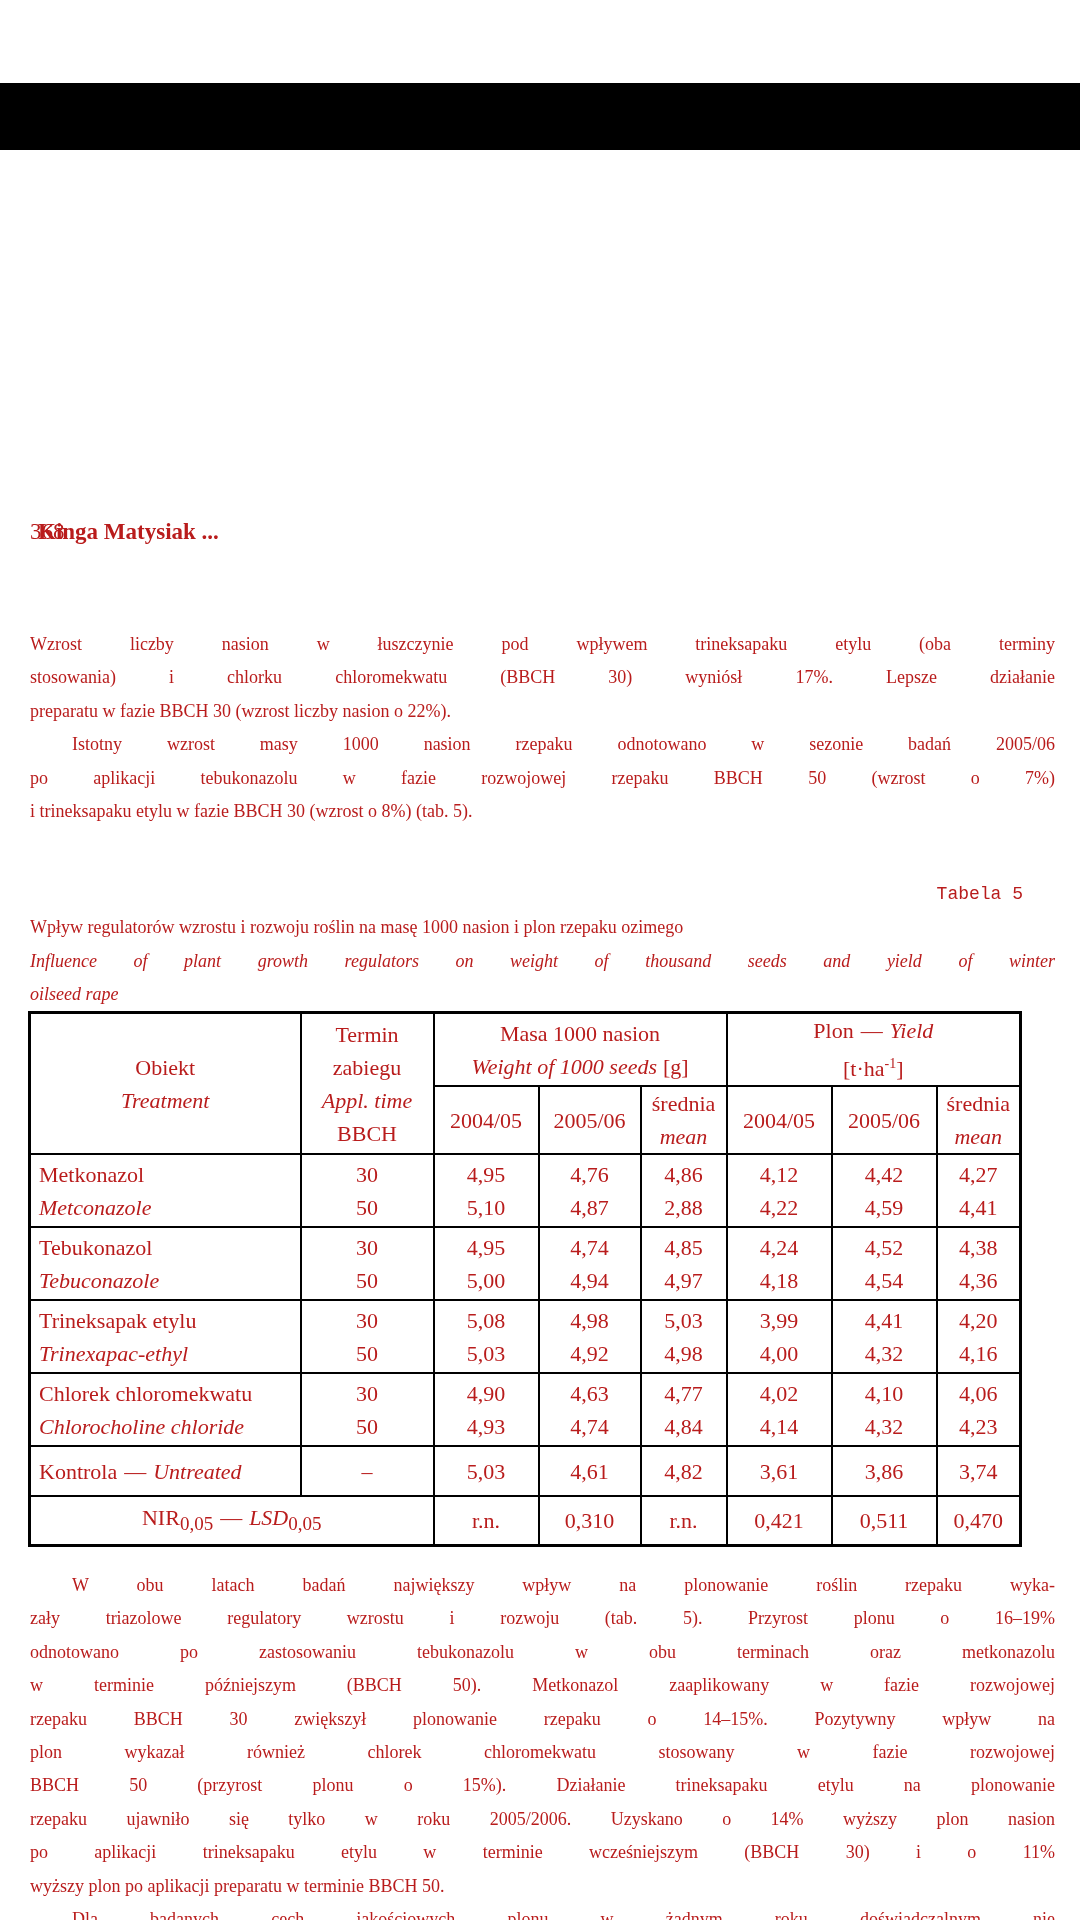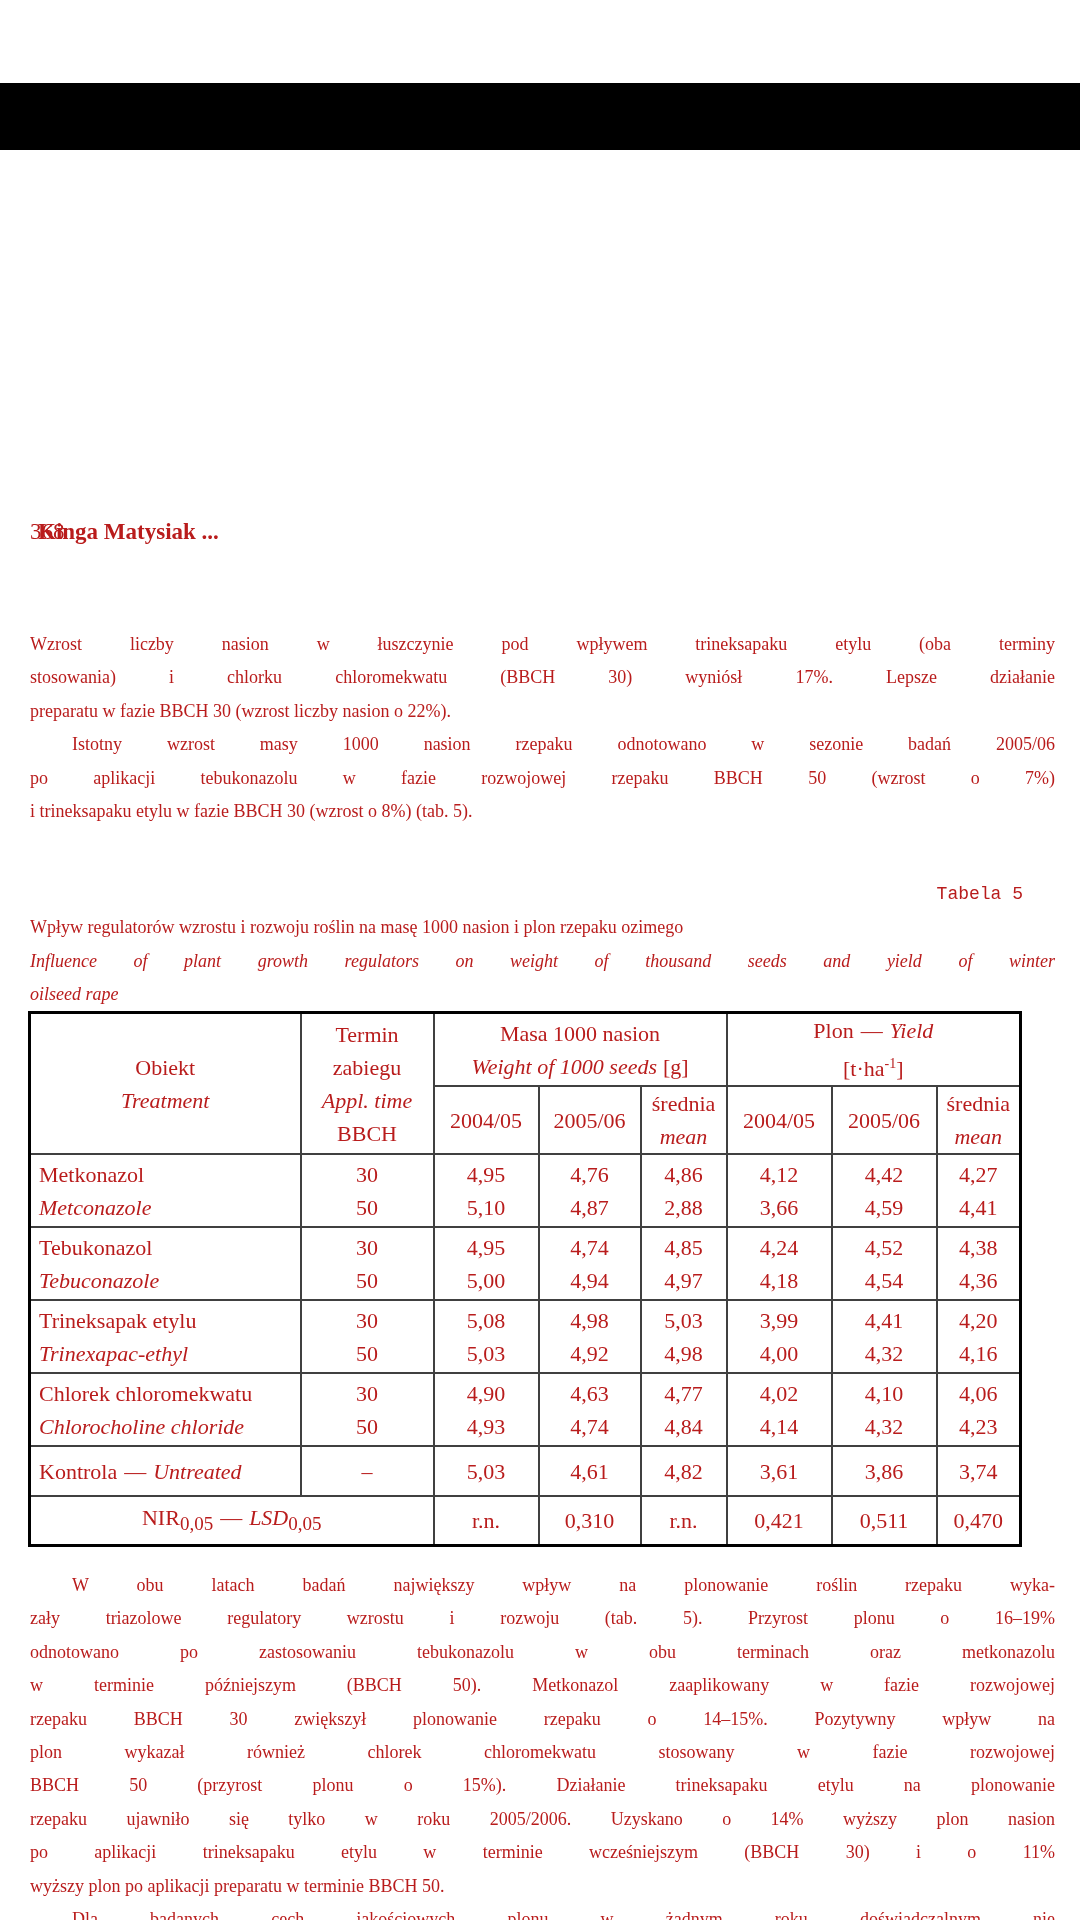--- a/index.html
+++ b/index.html
@@ -48,21 +48,21 @@
   table.t5 {
     position: absolute;
     left: 28px; top: 1011px;
     width: 991px;
     border-collapse: collapse;
     table-layout: fixed;
     font-size: 22px;
     line-height: 33px;
   }
   table.t5 { border: 3px solid #000; }
-  table.t5 td { border: 2px solid #404040; padding: 0; vertical-align: middle; text-align: center; }
+  table.t5 td { border: 2px solid #000000; padding: 0; vertical-align: middle; text-align: center; }
   .hdr1 td { height: 71px; }
   .hdr2 td { height: 59px; }
   .grp td { height: 71px; border-top: none; border-bottom: none; vertical-align: top; }
   .grp td > div { height: 33px; }
   .grp td { padding-top: 4px; }
   .ctrl td { height: 48px; border-top: none; border-bottom: none; }
   .lsd td { height: 47px; border-top: 2px solid #000; }
   .cname { text-align: left !important; padding-left: 8px !important; }
   sub.s { font-size: 19px; vertical-align: sub; }
   sup.s { font-size: 14px; vertical-align: super; }
@@ -160,21 +160,21 @@
       <td>
             <div>4,76</div>
             <div>4,87</div>
           </td>
       <td>
             <div>4,86</div>
             <div>2,88</div>
           </td>
       <td>
             <div>4,12</div>
-            <div>3,66</div>
+            <div>4,22</div>
           </td>
       <td>
             <div>4,42</div>
             <div>4,59</div>
           </td>
       <td>
             <div>4,27</div>
             <div>4,41</div>
           </td>
     </tr>

